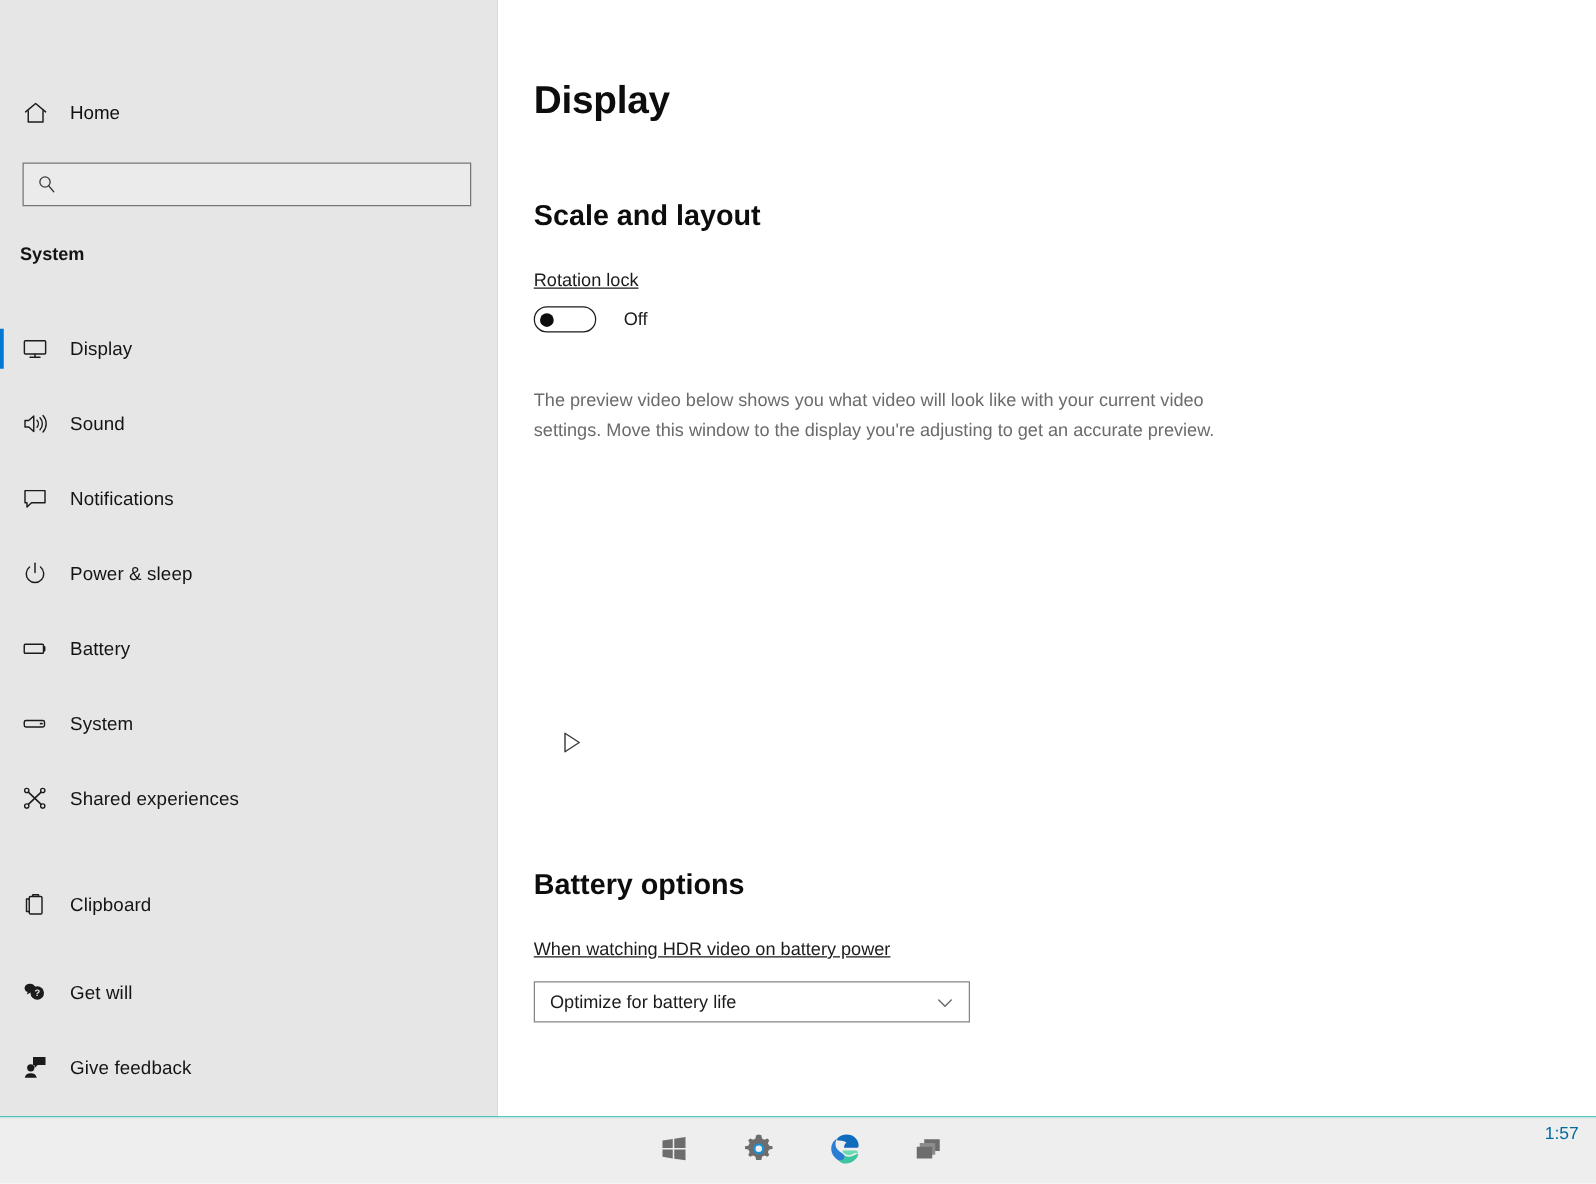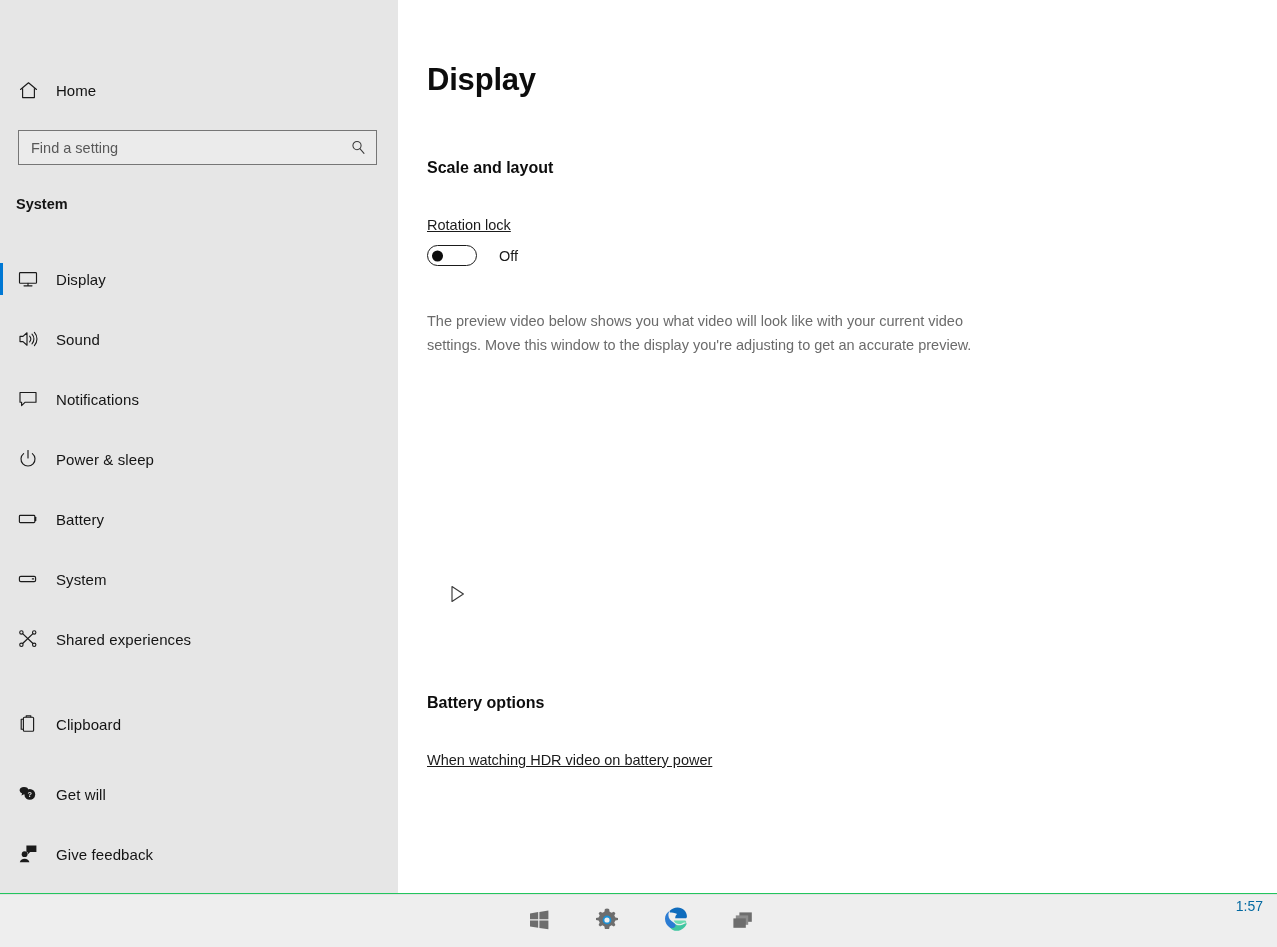--- a/index.html
+++ b/index.html
@@ -22,21 +22,21 @@
     height: 947px;
   }
 
   
   .window {
     position: absolute;
     left: 0;
     top: 0;
     width: 1277px;
     height: 894px;
-    background: #22c55e;
+    background: #14b8a6;
   }
 
   
   .titlebar {
     position: absolute;
     left: 0; top: 0;
     width: 1277px;
     height: 38px;
   }
   .back-btn {
@@ -161,21 +161,21 @@
     position: absolute;
     left: 29px; top: 62px;
     font-size: 31px;
     font-weight: 600;
     color: #0d0d0d;
     letter-spacing: -.2px;
   }
   .sec-title {
     position: absolute;
     left: 29px;
-    font-size: 16px;
+    font-size: 23px;
     font-weight: 600;
     color: #0d0d0d;
   }
   .sec-scale { top: 159px; }
   .sec-battery { top: 694px; }
 
   .field-label {
     position: absolute;
     left: 29px;
     font-size: 14.5px;
@@ -357,21 +357,20 @@
         <span class="ic">
           <svg width="21" height="21" viewBox="0 0 21 21">
             <path d="M2.5 9.5 L10.5 2.8 L18.5 9.5" fill="none" stroke="#1b1b1b" stroke-width="1.15" stroke-linejoin="round" stroke-linecap="round"></path>
             <path d="M4.6 8.2 V17.6 H16.4 V8.2" fill="none" stroke="#1b1b1b" stroke-width="1.15" stroke-linejoin="round"></path>
           </svg>
         </span>
         <span class="lbl">Home</span>
       </div>
 
       <div class="searchbox">
-        <span class="ph">Find a setting</span>
         <span class="mag">
           <svg width="17" height="17" viewBox="0 0 17 17">
             <circle cx="7" cy="6.6" r="4.1" fill="none" stroke="#3a3a3a" stroke-width="1.05"></circle>
             <path d="M9.9 9.6 L14 14.4" stroke="#3a3a3a" stroke-width="1.05" stroke-linecap="round"></path>
           </svg>
         </span>
       </div>
 
       <div class="group-title">System</div>
 
@@ -519,20 +518,28 @@
           <svg width="18" height="20" viewBox="0 0 18 20">
             <path d="M3 2.6 L14.4 10 L3 17.4 Z" fill="none" stroke="#3a3a3a" stroke-width="1.15" stroke-linejoin="round"></path>
           </svg>
         </span>
       </div>
 
       <div class="sec-title sec-battery">Battery options</div>
 
       <div class="field-label lbl-hdr">When watching HDR video on battery power</div>
 
+      <div class="dropdown">
+        <span class="val">Optimize for battery life</span>
+        <span class="chev">
+          <svg width="16" height="16" viewBox="0 0 16 16">
+            <path d="M3 6 L8 11 L13 6" fill="none" stroke="#6b6b6b" stroke-width="1.15" stroke-linecap="round" stroke-linejoin="round"></path>
+          </svg>
+        </span>
+      </div>
 
     </div>
   </div>
 
   <div class="taskbar">
     <div class="tb-icons">
 
       <div class="tb-btn">
         <span>
           <svg width="22" height="22" viewBox="0 0 22 22">

